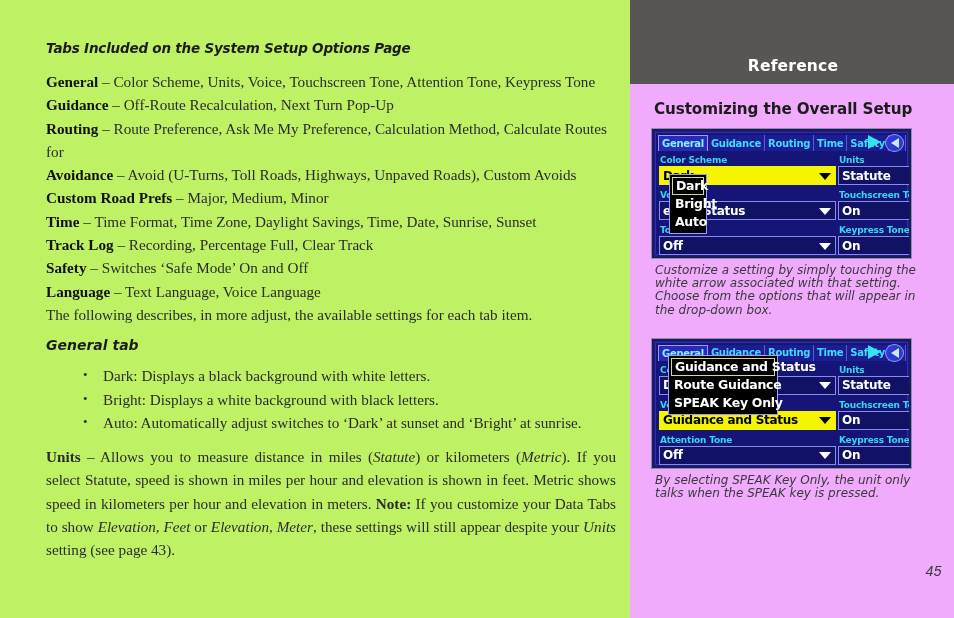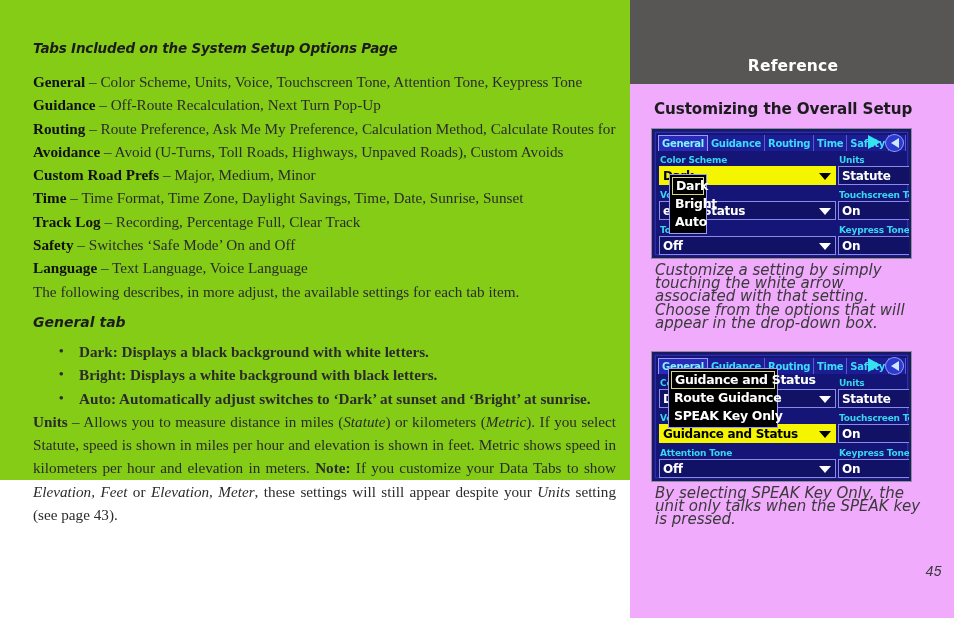--- a/index.html
+++ b/index.html
@@ -9,23 +9,23 @@
     background: #ffffff;
     font-family: "Liberation Serif", serif;
     overflow: hidden;
     position: relative;
   }
 
   
   #left-column {
     position: absolute;
     left: 0; top: 0;
-    width: 630px; height: 480px;
-    background: #84cc16;
-    padding: 40px 14px 0 33px;
+    width: 630px; height: 618px;
+    background: #bef264;
+    padding: 40px 14px 0 46px;
   }
 
   .section-heading {
     font-family: "DejaVu Sans", sans-serif;
     font-weight: bold;
     font-style: italic;
     font-size: 13.5px;
     color: #1c1c1c;
     margin: 0 0 14px 0;
     letter-spacing: -0.2px;
@@ -52,21 +52,21 @@
 
   .sub-heading {
     font-family: "DejaVu Sans", sans-serif;
     font-weight: bold;
     font-style: italic;
     font-size: 14px;
     color: #1c1c1c;
     margin: 11px 0 10px 0;
   }
 
-  ul.bullets { margin: 0; padding: 0; list-style: none; font-weight: bold; }
+  ul.bullets { margin: 11px; padding: 0; list-style: none; }
   ul.bullets li {
     font-family: "Liberation Serif", serif;
     font-size: 15.2px;
     color: #2b2b2b;
     line-height: 23.3px;
     padding-left: 46px;
     position: relative;
   }
   ul.bullets li::before {
     content: "\2022";
@@ -114,21 +114,21 @@
     font-weight: bold;
     font-size: 15.2px;
     color: #1c1c1c;
     margin: 0 0 11px 2px;
     letter-spacing: -0.1px;
   }
 
   .figure-caption {
     font-family: "DejaVu Sans", sans-serif;
     font-style: italic;
-    font-size: 15px;
+    font-size: 12px;
     line-height: 13.2px;
     color: #3a3a3a;
     margin: 6px 0 0 3px;
     width: 268px;
   }
 
   #page-number {
     position: absolute;
     right: 12px; bottom: 38px;
     font-family: Liberation Mono, monospace;

